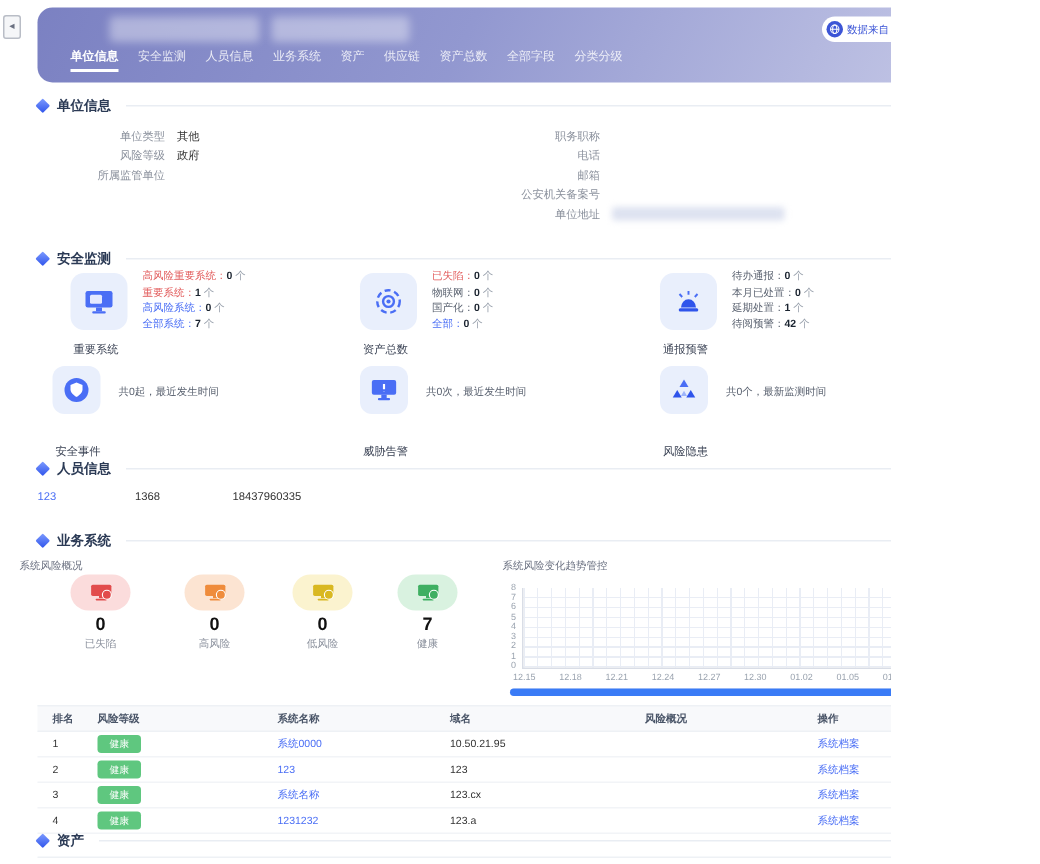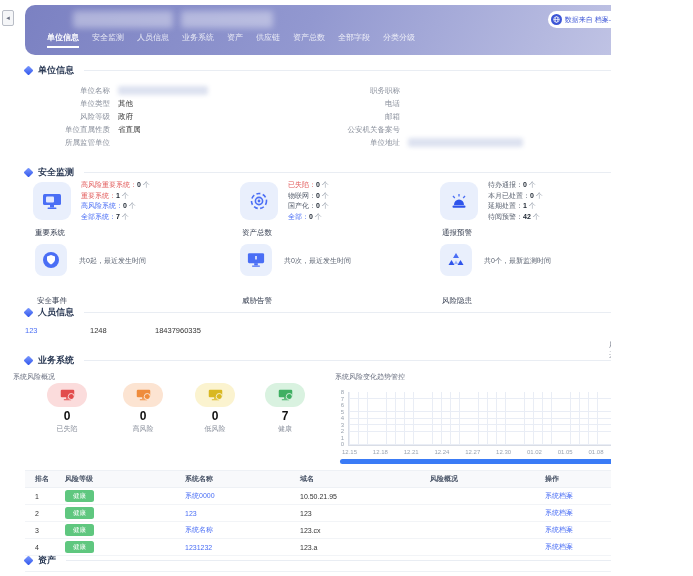--- a/index.html
+++ b/index.html
@@ -1,17 +1,17 @@
 <!DOCTYPE html>
 <html><head>
 <meta charset="utf-8">
 <style>
   html,body{margin:0;padding:0;background:#fff;}
   #page{position:relative;width:594px;height:576px;background:#fff;overflow:hidden;
-        font-family:"Liberation Sans","DejaVu Sans",sans-serif;color:#333;padding-left:17px;}
+        font-family:"Liberation Sans","DejaVu Sans",sans-serif;color:#333;}
   .abs{position:absolute;}
 
   
   #collapse-btn{left:2px;top:10px;width:10px;height:14px;border:1px solid #b9bdc6;background:#f5f6f8;
     font-size:7px;line-height:13px;text-align:center;color:#6a7080;border-radius:2px;cursor:pointer;}
 
   
   #right-border{left:681px;top:0;width:1px;height:576px;background:#d8dade;}
 
   
@@ -127,34 +127,26 @@
 
   <div class="abs sec-head" style="top:64px">
     <span class="diamond"></span>
     <span class="sec-title">单位信息</span>
     <span class="sec-line"></span>
   </div>
 
   <div class="abs" id="fields">
     <div class="fcol fcol-l">
       <div class="frow">
-        <span class="flabel">单位名称</span>
-        <span class="fval"><span class="redact" style="width:90px"></span></span>
-      </div>
-      <div class="frow">
         <span class="flabel">单位类型</span>
         <span class="fval">其他</span>
       </div>
       <div class="frow">
         <span class="flabel">风险等级</span>
         <span class="fval">政府</span>
-      </div>
-      <div class="frow">
-        <span class="flabel">单位直属性质</span>
-        <span class="fval">省直属</span>
       </div>
       <div class="frow">
         <span class="flabel">所属监管单位</span>
         <span class="fval"></span>
       </div>
     </div>
     <div class="fcol fcol-r">
       <div class="frow">
         <span class="flabel">职务职称</span>
         <span class="fval"></span>
@@ -177,21 +169,21 @@
       </div>
     </div>
   </div>
 
   <div class="abs sec-head" style="top:166px">
     <span class="diamond"></span>
     <span class="sec-title">安全监测</span>
     <span class="sec-line"></span>
   </div>
 
-  <div class="abs scard" style="left:33px">
+  <div class="abs scard" style="left:47px">
     <div class="icon-sq">
       <svg width="20" height="17" viewBox="0 0 20 17">
           <rect x="1" y="1" width="18" height="11" rx="1.5" fill="#4a6ef5"></rect>
           <rect x="4" y="3.5" width="8" height="6" rx="1" fill="#fff" opacity=".85"></rect>
           <rect x="8" y="12" width="4" height="2.5" fill="#4a6ef5"></rect>
           <rect x="5.5" y="14.5" width="9" height="1.5" rx=".7" fill="#4a6ef5"></rect>
         </svg>
     </div>
     <div class="stats">
       <div><span class="t-red">高风险重要系统：</span><span class="stat-v">0</span> <span class="stat-u">个</span></div>
@@ -275,21 +267,21 @@
     <div class="card-label">风险隐患</div>
   </div>
 
   <div class="abs sec-head" style="top:306px">
     <span class="diamond"></span>
     <span class="sec-title">人员信息</span>
     <span class="sec-line"></span>
   </div>
   <div class="abs" id="person-row">
     <span class="link" style="left:0">123</span>
-    <span style="left:65px;color:#333">1248</span>
+    <span style="left:65px;color:#333">1368</span>
     <span style="left:130px;color:#333">18437960335</span>
   </div>
   <div class="abs" id="expand">展开</div>
 
   <div class="abs sec-head" style="top:354px">
     <span class="diamond"></span>
     <span class="sec-title">业务系统</span>
     <span class="sec-line"></span>
   </div>
 

